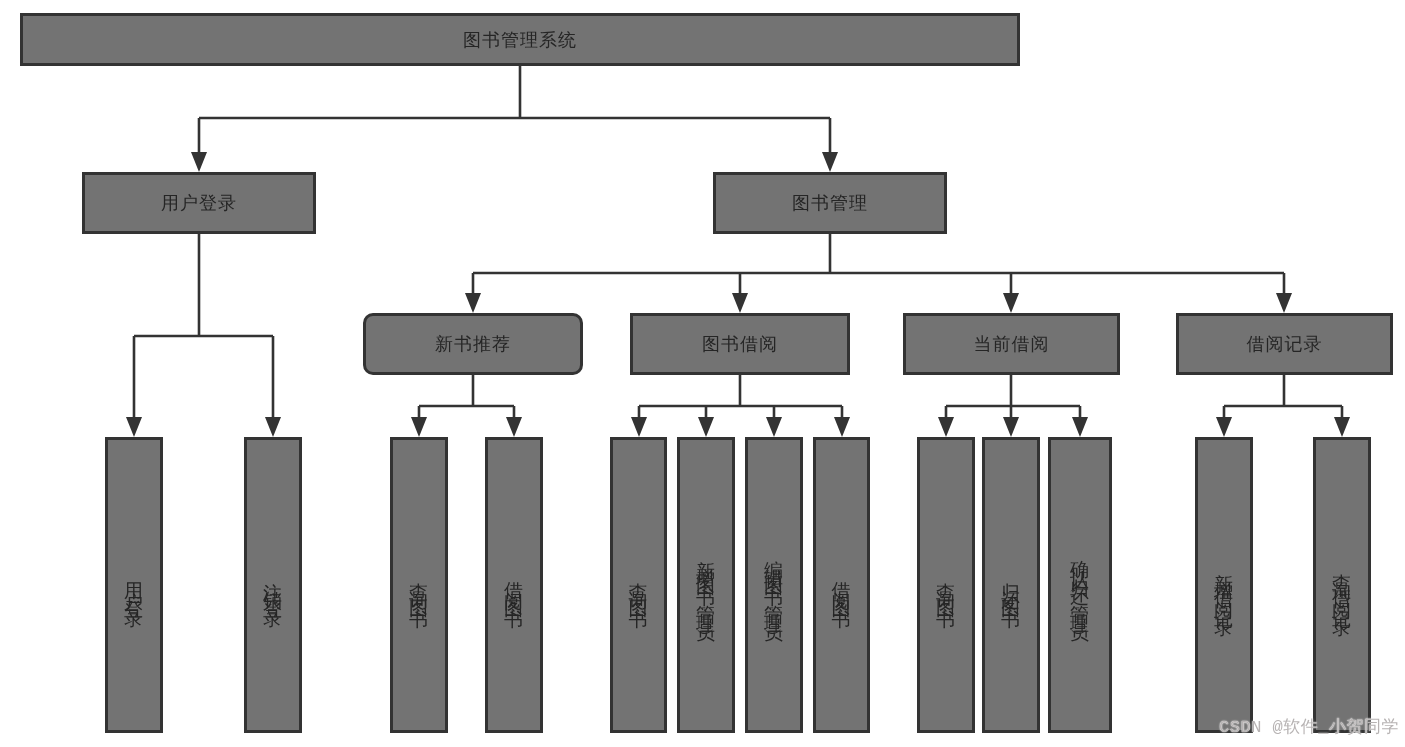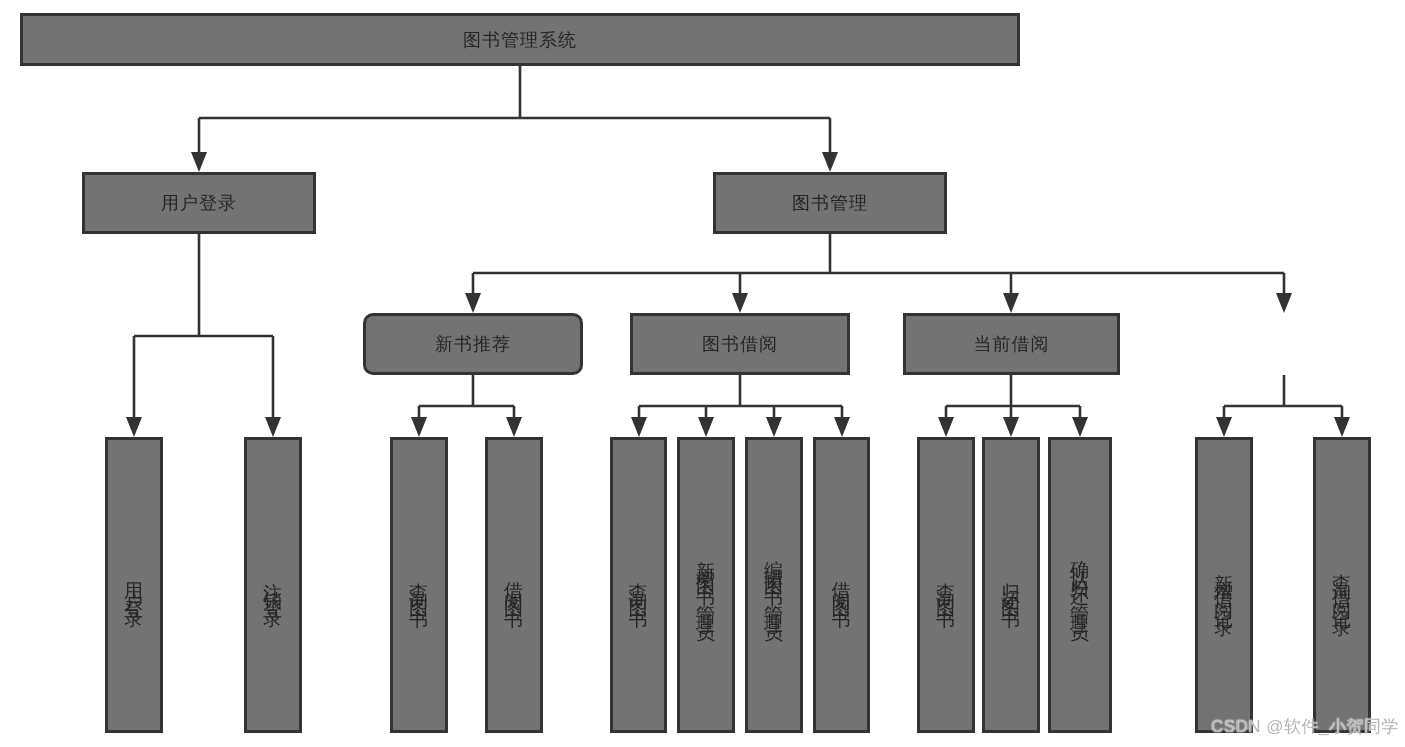--- a/index.html
+++ b/index.html
@@ -49,20 +49,21 @@
   .watermark{
     position:absolute;
     right:6px;
     top:715px;
     z-index:3;
     font-size:17px;
     color:var(--wm);
     letter-spacing:0.5px;
     text-shadow:0 0 2px #ffffff,0 0 1px #ffffff;
     white-space:nowrap;
+    font-family:Liberation Mono, monospace;
   }
 </style>
 </head>
 <body>
 
 <div class="canvas">
 
   <svg class="connectors" viewBox="0 0 1405 747" xmlns="http://www.w3.org/2000/svg">
     <g stroke="#333333" stroke-width="2.6" fill="none">
 
@@ -123,20 +124,23 @@
 
   <div class="node h" style="left:363px;top:313px;width:220px;height:62px;border-radius:10px;">
     <span class="lbl">新书推荐</span>
   </div>
   <div class="node h" style="left:903px;top:313px;width:217px;height:62px;">
     <span class="lbl">当前借阅</span>
   </div>
   <div class="node h" style="left:630px;top:313px;width:220px;height:62px;">
     <span class="lbl">图书借阅</span>
   </div>
+  <div class="node h" style="left:1176px;top:313px;width:217px;height:62px;">
+    <span class="lbl">借阅记录</span>
+  </div>
 
   <div class="node leaf" style="left:105px;top:437px;width:58px;height:296px;">
     <span class="lbl">用户登录</span>
   </div>
   <div class="node leaf" style="left:244px;top:437px;width:58px;height:296px;">
     <span class="lbl">注销登录</span>
   </div>
 
   <div class="node leaf" style="left:390px;top:437px;width:58px;height:296px;">
     <span class="lbl">查询图书</span>

